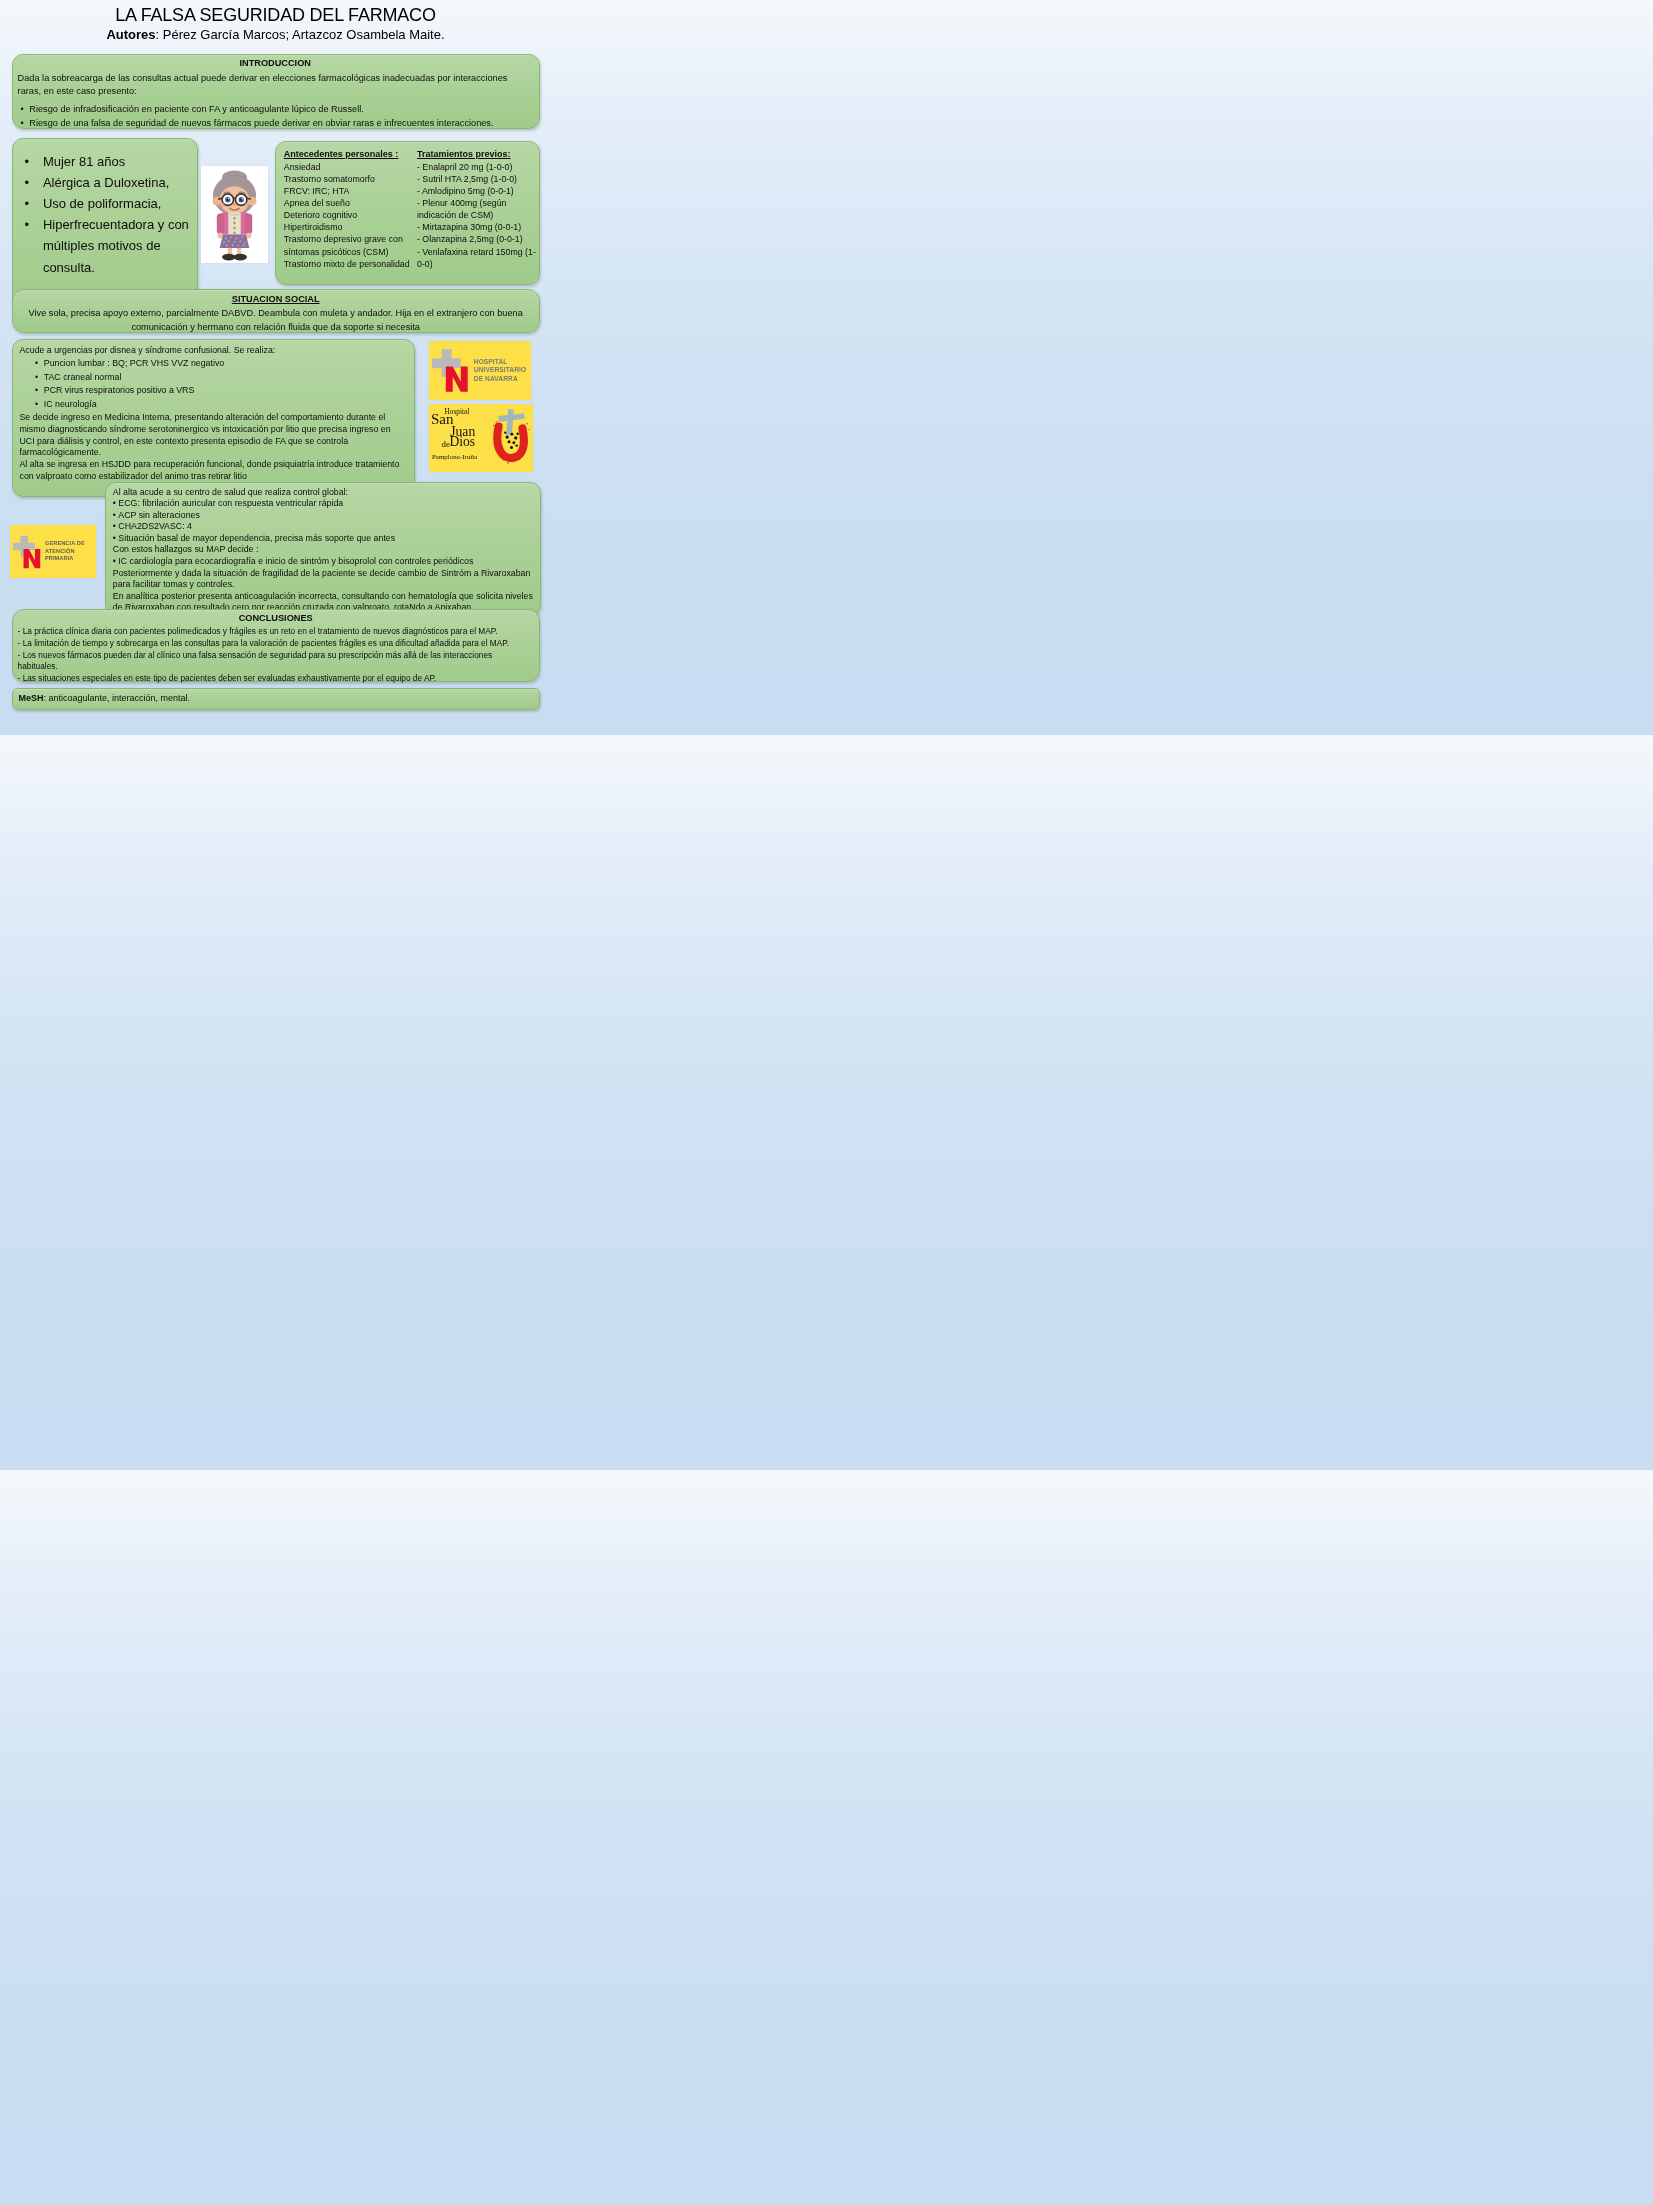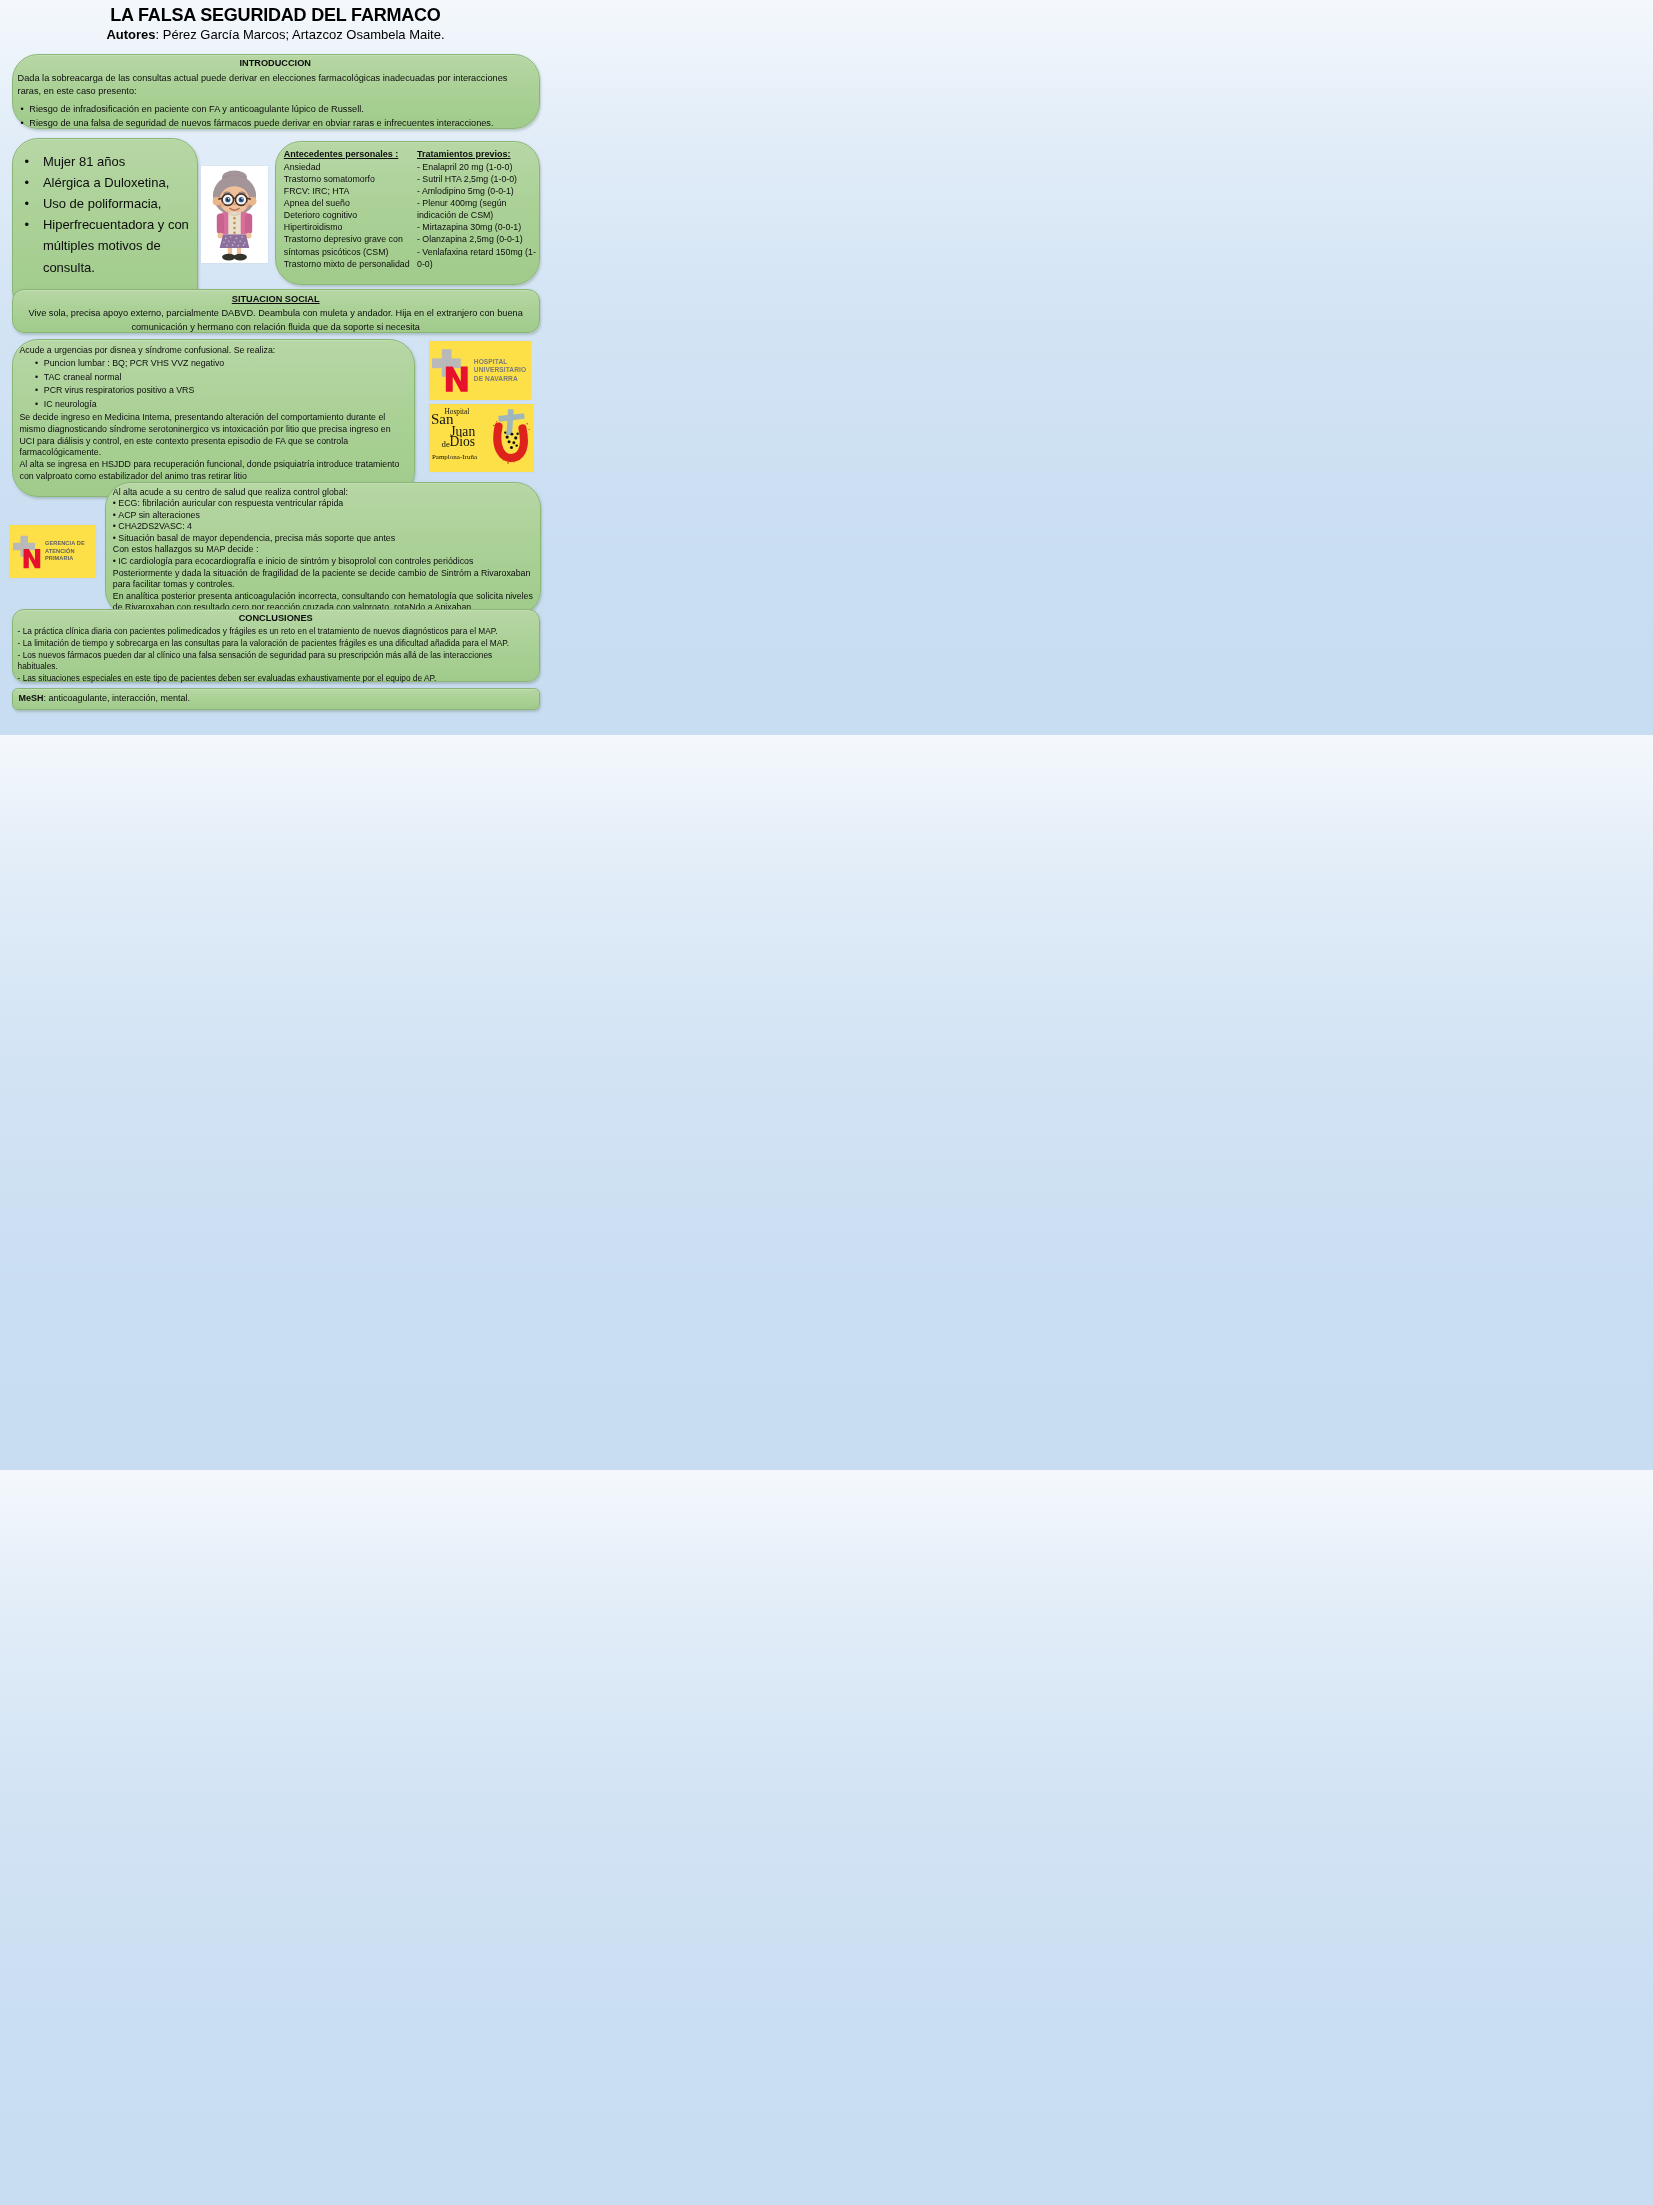--- a/index.html
+++ b/index.html
@@ -8,35 +8,35 @@
     width:551px;height:735px;
     font-family:"Liberation Sans", sans-serif;
     background:linear-gradient(180deg,#f4f8fc 0%,#e2edf8 18%,#d2e3f4 45%,#cadef2 75%,#c8ddf1 100%);
     color:#0d0d0d;
     overflow:hidden;
   }
   .poster{position:relative;width:551px;height:735px;}
 
   .page-title{
     position:absolute;left:0;top:4.9px;width:100%;
-    text-align:center;font-size:18px;font-weight:700;letter-spacing:-0.2px;color:#000;margin:0;
+    text-align:center;font-size:18px;font-weight:400;letter-spacing:-0.2px;color:#000;margin:0;
   }
   .authors{
     position:absolute;left:0;top:27px;width:100%;
     text-align:center;font-size:13px;margin:0;color:#000;
   }
   .authors b{font-weight:700;}
 
   .gbox{
     position:absolute;box-sizing:border-box;
     background:linear-gradient(180deg,#b7d7a5 0%,#abd197 45%,#a0cb8b 100%);
     border:1px solid #89b675;
     box-shadow:1px 1.5px 2.4px rgba(80,105,80,.28), inset 0 0.5px 0 rgba(255,255,255,.35);
   }
-  .r-big{border-radius:26px;}
+  .r-big{border-radius:11px;}
   .r-med{border-radius:12px;}
   .r-sm{border-radius:5.8px;}
 
   .box-heading{
     display:block;text-align:center;font-weight:700;font-size:9.2px;margin:0;padding:0;
   }
   .u{text-decoration:underline;}
 
   
   .intro{left:11.7px;top:54px;width:528px;height:75px;padding:2.4px 5.8px 0 4.9px;font-size:9.2px;line-height:1.47;}

